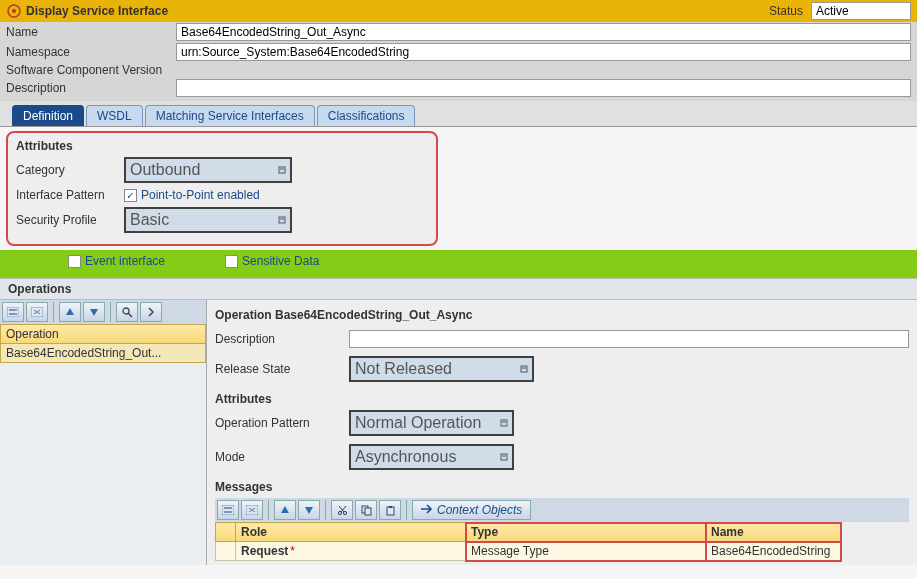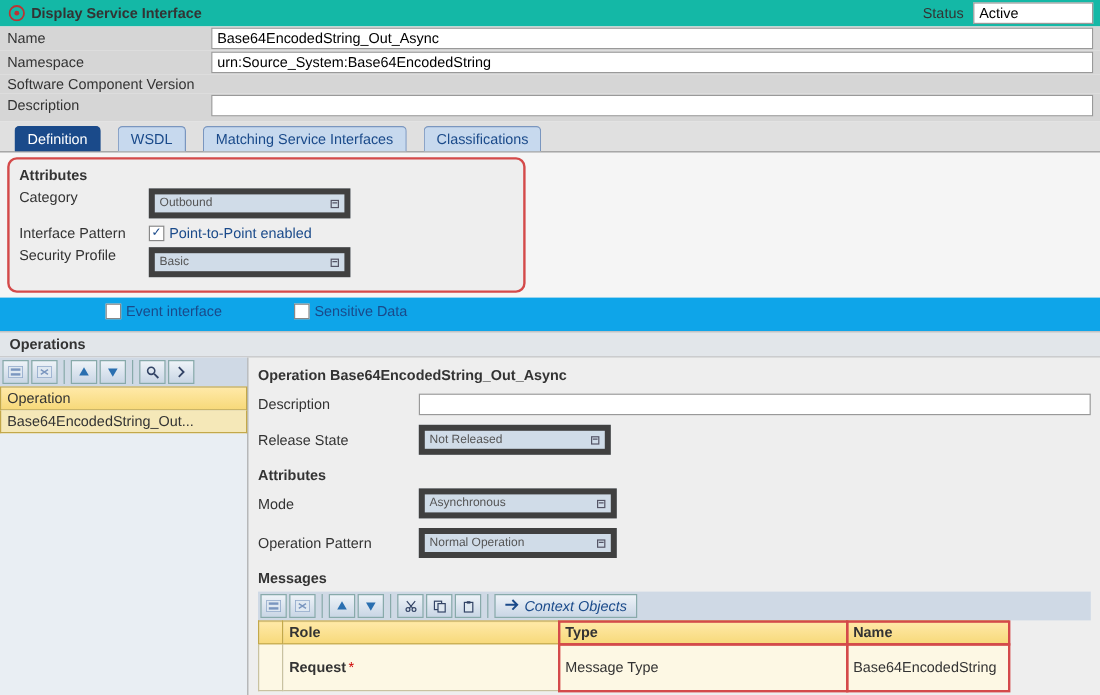--- a/index.html
+++ b/index.html
@@ -7,21 +7,21 @@
     font-family: Arial, Helvetica, sans-serif;
     font-size: 12px;
     background: #f5f5f5;
     color: #333;
     width: 917px;
   }
   .header-row {
     display: flex;
     align-items: center;
     padding: 2px 6px;
-    background: #14b8a6;
+    background: #eab308;
   }
   .header-icon {
     width: 16px; height: 16px;
     margin-right: 4px;
     display: inline-flex;
     align-items: center; justify-content: center;
   }
   .header-title {
     font-weight: bold;
     flex: 0 0 auto;
@@ -61,21 +61,21 @@
     background: #e0e0e0;
     border-bottom: 1px solid #999;
     padding: 4px 12px 0 12px;
   }
   .tab {
     padding: 3px 10px;
     background: #c7d9ee;
     border: 1px solid #7a96bf;
     border-bottom: none;
     border-radius: 4px 4px 0 0;
-    margin-right: 14px;
+    margin-right: 2px;
     color: #1a4a8a;
     cursor: pointer;
     font-size: 12px;
   }
   .tab.active {
     background: #1a4a8a;
     color: #fff;
     border-color: #1a4a8a;
   }
   .attr-box {
@@ -85,35 +85,36 @@
     padding: 6px 8px;
     width: 432px;
     background: #eee;
   }
   .attr-title {
     font-weight: bold;
     margin-bottom: 4px;
   }
   .attr-row {
     display: flex;
+    align-items: center;
     margin-bottom: 5px;
     gap: 8px;
   }
   .attr-label {
     flex: 0 0 100px;
   }
   .dropdown {
     background: #d0dce8;
-    border: 5px solid #404040;
+    border: 2px solid #404040;
     padding: 2px 4px;
     width: 168px;
     display: flex;
     justify-content: space-between;
     align-items: center;
-    font-size: 10px;
+    font-size: 16px;
     color: #555;
   }
   .dropdown .arrow svg { display:block; }
   .check-row {
     display: flex;
     align-items: center;
     gap: 4px;
   }
   .chk {
     width: 13px; height: 13px;
@@ -121,22 +122,22 @@
     background: #fff;
     display: inline-flex;
     align-items: center; justify-content: center;
     font-size: 10px;
     color: #1a4a8a;
   }
   .chk.checked::before { content: "✓"; }
   .below-attr {
     display: flex;
     gap: 60px;
-    padding: 4px 6px 10px 88px;
-    background: #0ea5e9;
+    padding: 4px 6px 10px 68px;
+    background: #84cc16;
   }
   .section-bar {
     font-weight: bold;
     padding: 3px 8px;
     background: #e2e6ea;
     border-top: 1px solid #bbb;
     border-bottom: 1px solid #bbb;
   }
   .ops-area {
     display: flex;
@@ -225,21 +226,21 @@
   }
   .msg-table th {
     background: linear-gradient(#ffe9a8,#f7d97a);
     border: 1px solid #c3a84a;
     padding: 2px 5px;
     text-align: left;
     font-weight: bold;
   }
   .msg-table td {
     border: 1px solid #c9c2a0;
-    padding: 12px 5px;
+    padding: 2px 5px;
     background: #fdf8e4;
   }
   .msg-table th.col-sel, .msg-table td.col-sel { width: 20px; }
   .msg-table .col-role { width: 230px; }
   .msg-table .col-type { width: 240px; }
   .msg-table .col-name { width: 135px; }
   .req-star { color: #c00; margin-left:2px;}
   .red-cell {
     outline: 2px solid #d44a4a;
     outline-offset: -1px;
@@ -383,48 +384,48 @@
 
   <div class="ops-right">
     <div class="op-title">Operation Base64EncodedString_Out_Async</div>
 
     <div class="op-field-row">
       <span class="op-label">Description</span>
       <input class="field-input" style="flex: 1 1 0%;" value="">
     </div>
     <div class="op-field-row">
       <span class="op-label">Release State</span>
-      <div class="dropdown" style="width:160px;align-items:center;">
+      <div class="dropdown" style="width:185px;align-items:center;">
         <span>Not Released</span>
         <span class="arrow">
             <svg width="8" height="8" viewBox="0 0 8 8">
               <rect x="1" y="1" width="6" height="6" fill="none" stroke="#556" stroke-width="1"></rect>
               <path d="M2 3 L6 3" stroke="#556"></path>
             </svg>
           </span>
       </div>
     </div>
 
     <div class="sub-title">Attributes</div>
     <div class="op-field-row">
-      <span class="op-label">Mode</span>
+      <span class="op-label">Operation Pattern</span>
       <div class="dropdown" style="width:165px;">
-        <span>Asynchronous</span>
+        <span>Normal Operation</span>
         <span class="arrow">
             <svg width="8" height="8" viewBox="0 0 8 8">
               <rect x="1" y="1" width="6" height="6" fill="none" stroke="#556" stroke-width="1"></rect>
               <path d="M2 3 L6 3" stroke="#556"></path>
             </svg>
           </span>
       </div>
     </div>
     <div class="op-field-row">
-      <span class="op-label">Operation Pattern</span>
+      <span class="op-label">Mode</span>
       <div class="dropdown" style="width:165px;">
-        <span>Normal Operation</span>
+        <span>Asynchronous</span>
         <span class="arrow">
             <svg width="8" height="8" viewBox="0 0 8 8">
               <rect x="1" y="1" width="6" height="6" fill="none" stroke="#556" stroke-width="1"></rect>
               <path d="M2 3 L6 3" stroke="#556"></path>
             </svg>
           </span>
       </div>
     </div>
 
     <div class="sub-title">Messages</div>

